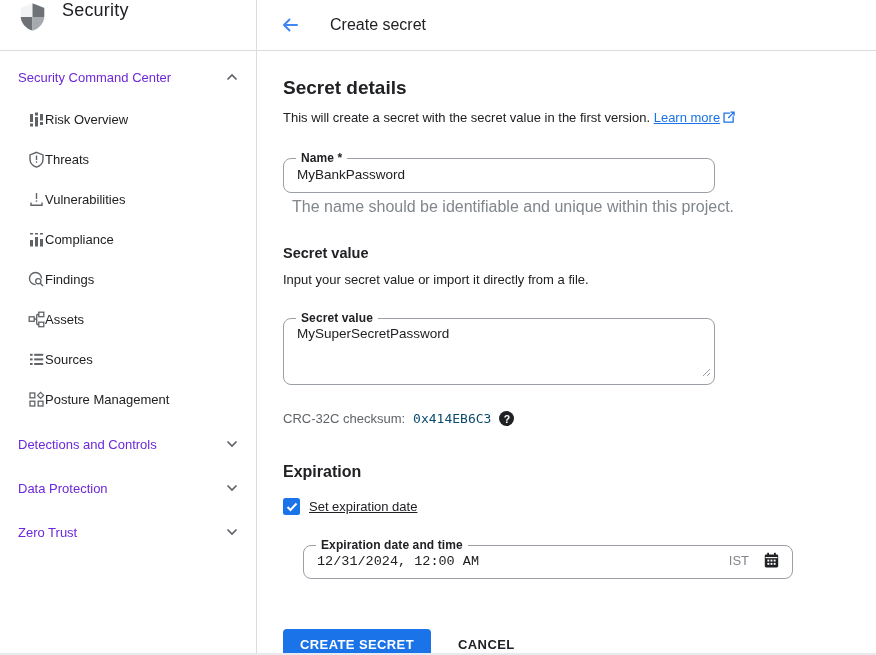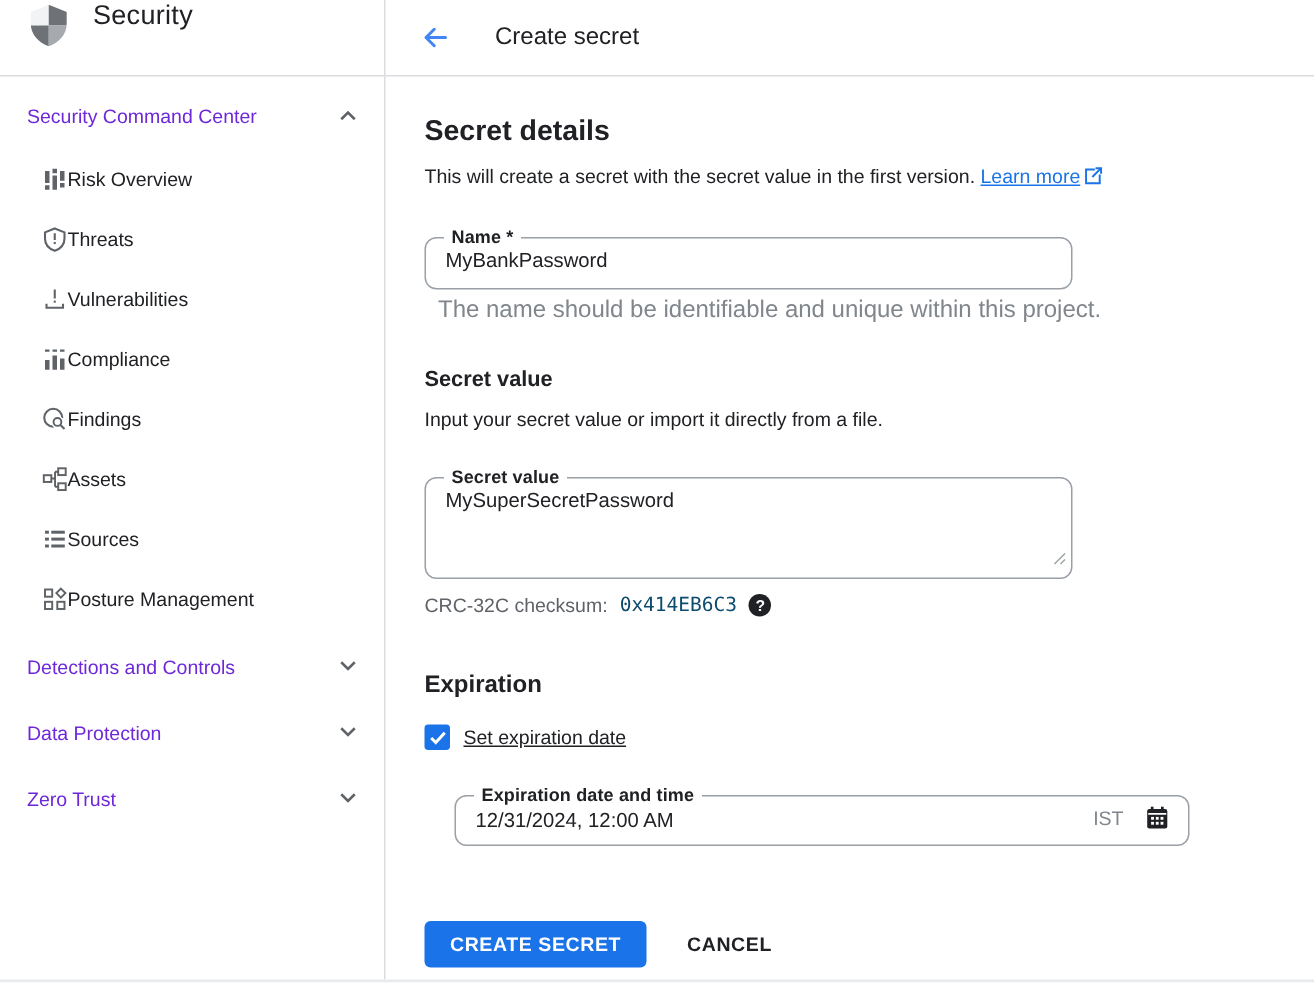--- a/index.html
+++ b/index.html
@@ -35,33 +35,33 @@
   .name-wrap { margin-top:22px; }
   .helper { font-size:16px; color:#80868b; margin:5px 0 0 9px; }
 
   h2.sub { font-size:14.5px; font-weight:700; margin-top:29px; }
   .input-desc { font-size:13px; margin:11px 0 20px 0; }
 
   .ta-field { position:relative; }
   .ta-field textarea { border:none; outline:none; resize:none; width:100%; height:46px; font-size:13.5px; font-family:"Liberation Sans","DejaVu Sans",sans-serif; color:#202124; padding:1px 0 0 1px; background:transparent; }
   .resize-handle { position:absolute; right:3px; bottom:3px; }
 
-  .checksum-row { display:flex; align-items:flex-start; gap:8px; margin-top:10px; }
+  .checksum-row { display:flex; align-items:flex-start; gap:8px; margin-top:26px; }
   .checksum-label { font-size:13px; color:#5f6368; }
   .checksum-value { font-size:13px; color:#0c4a6e; font-family:"DejaVu Sans Mono","Liberation Mono",monospace; }
   .help-badge { width:15px; height:15px; border-radius:50%; background:#202124; color:#fff; font-size:10.5px; font-weight:700; display:flex; align-items:center; justify-content:center; cursor:pointer; }
 
   h2.expiration { font-size:16px; font-weight:700; margin-top:37px; }
   .checkbox-row { display:flex; align-items:center; gap:9px; margin-top:17px; cursor:pointer;text-decoration:underline; }
   .checkbox { width:17px; height:17px; border-radius:2.5px; background:#1a73e8; display:flex; align-items:center; justify-content:center; flex-shrink:0; }
   .checkbox-label { font-size:13px; color:#202124; }
 
   .date-field { margin:23px 0 0 20px; width:490px; }
   .date-inner { display:flex; align-items:center; }
-  .date-inner input { flex-grow:1; }
+  .date-inner input { flex-grow:1;font-family:Liberation Mono, monospace; }
   .tz { font-size:13px; color:#80868b; margin-right:14px; }
   .cal-btn { display:flex; align-items:center; cursor:pointer; }
 
   .btn-row { display:flex; align-items:center; gap:27px; margin-top:50px; }
   .btn-primary { background:#1a73e8; color:#fff; border:none; border-radius:4px; height:31px; padding:0 17px; font-size:13px; font-weight:700; letter-spacing:.4px; font-family:"Liberation Sans","DejaVu Sans",sans-serif; cursor:pointer; }
   .btn-text { background:none; border:none; color:#202124; font-size:13px; font-weight:700; letter-spacing:.4px; font-family:"Liberation Sans","DejaVu Sans",sans-serif; cursor:pointer; }
 </style>
 </head>
 <body>
 

